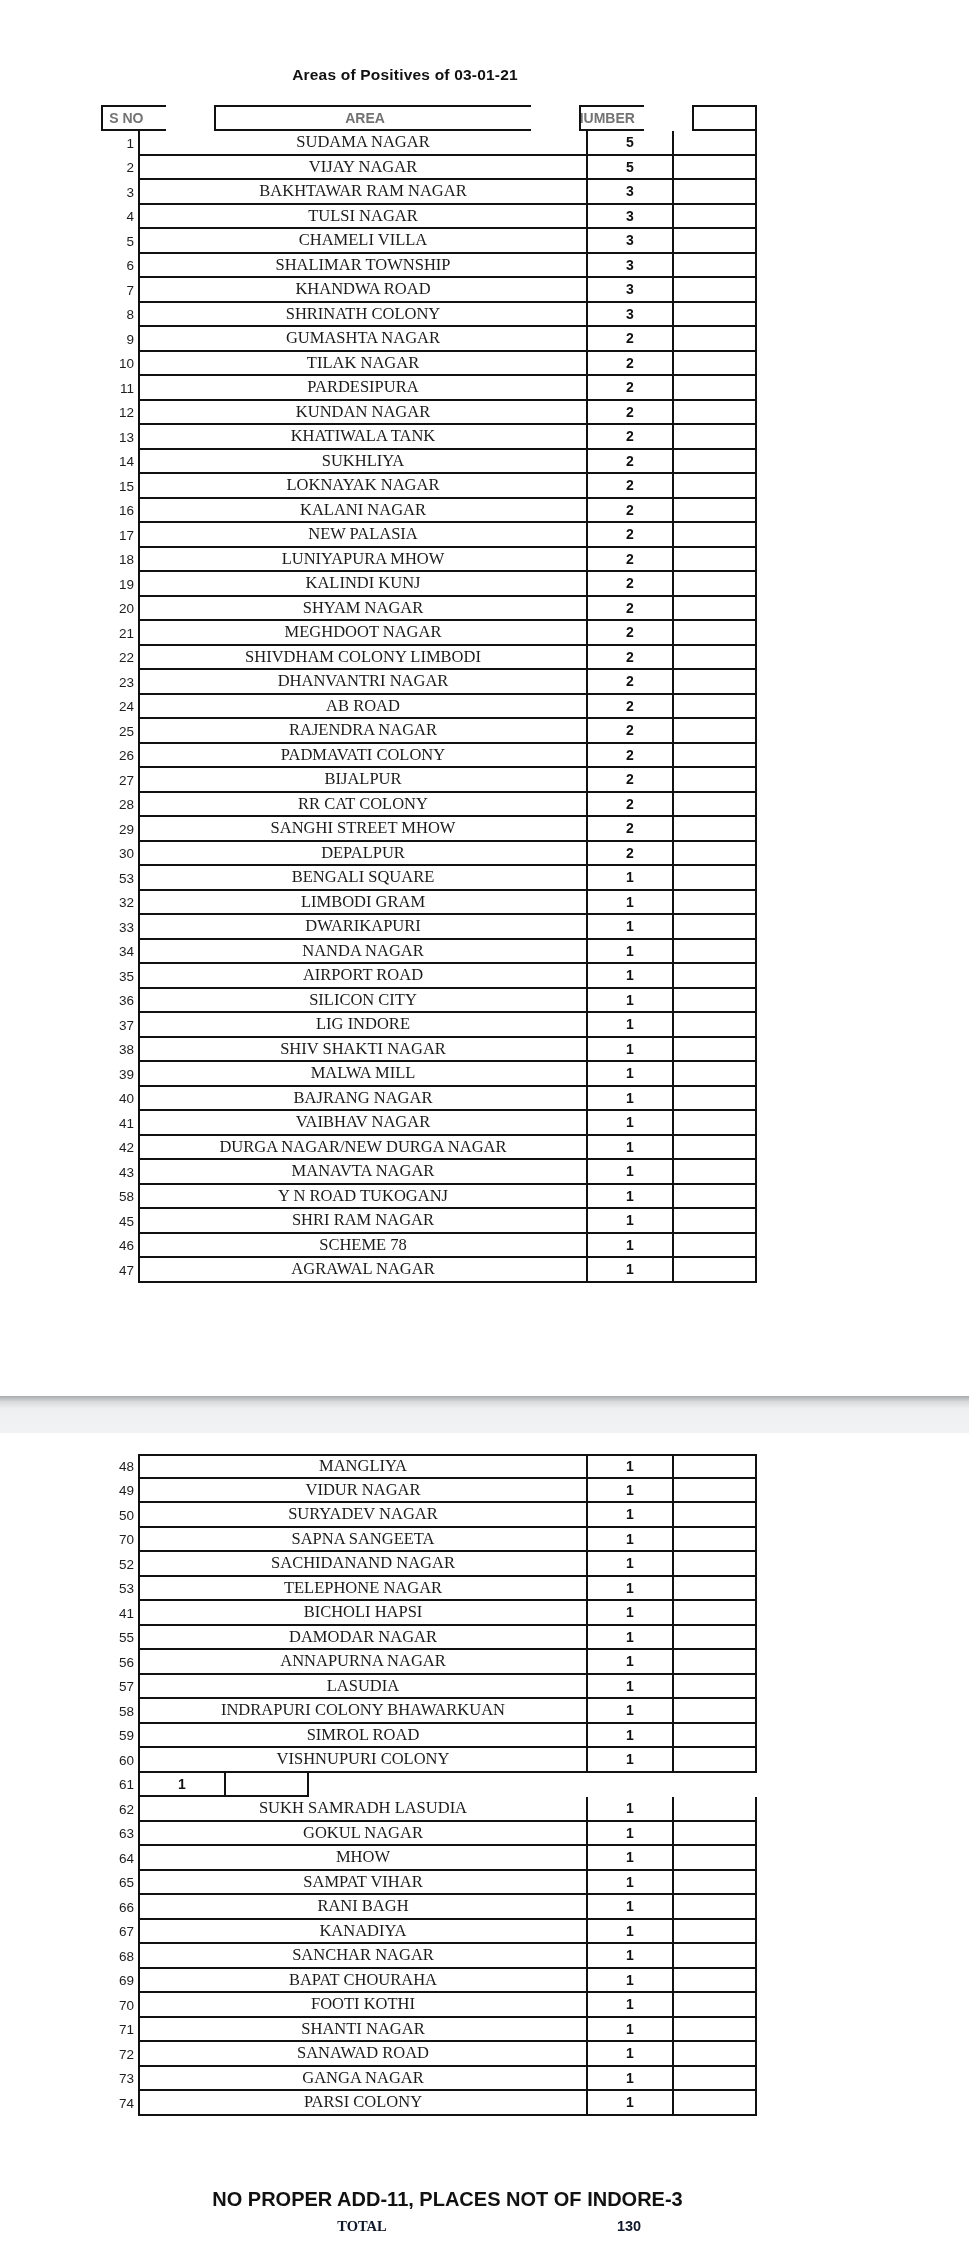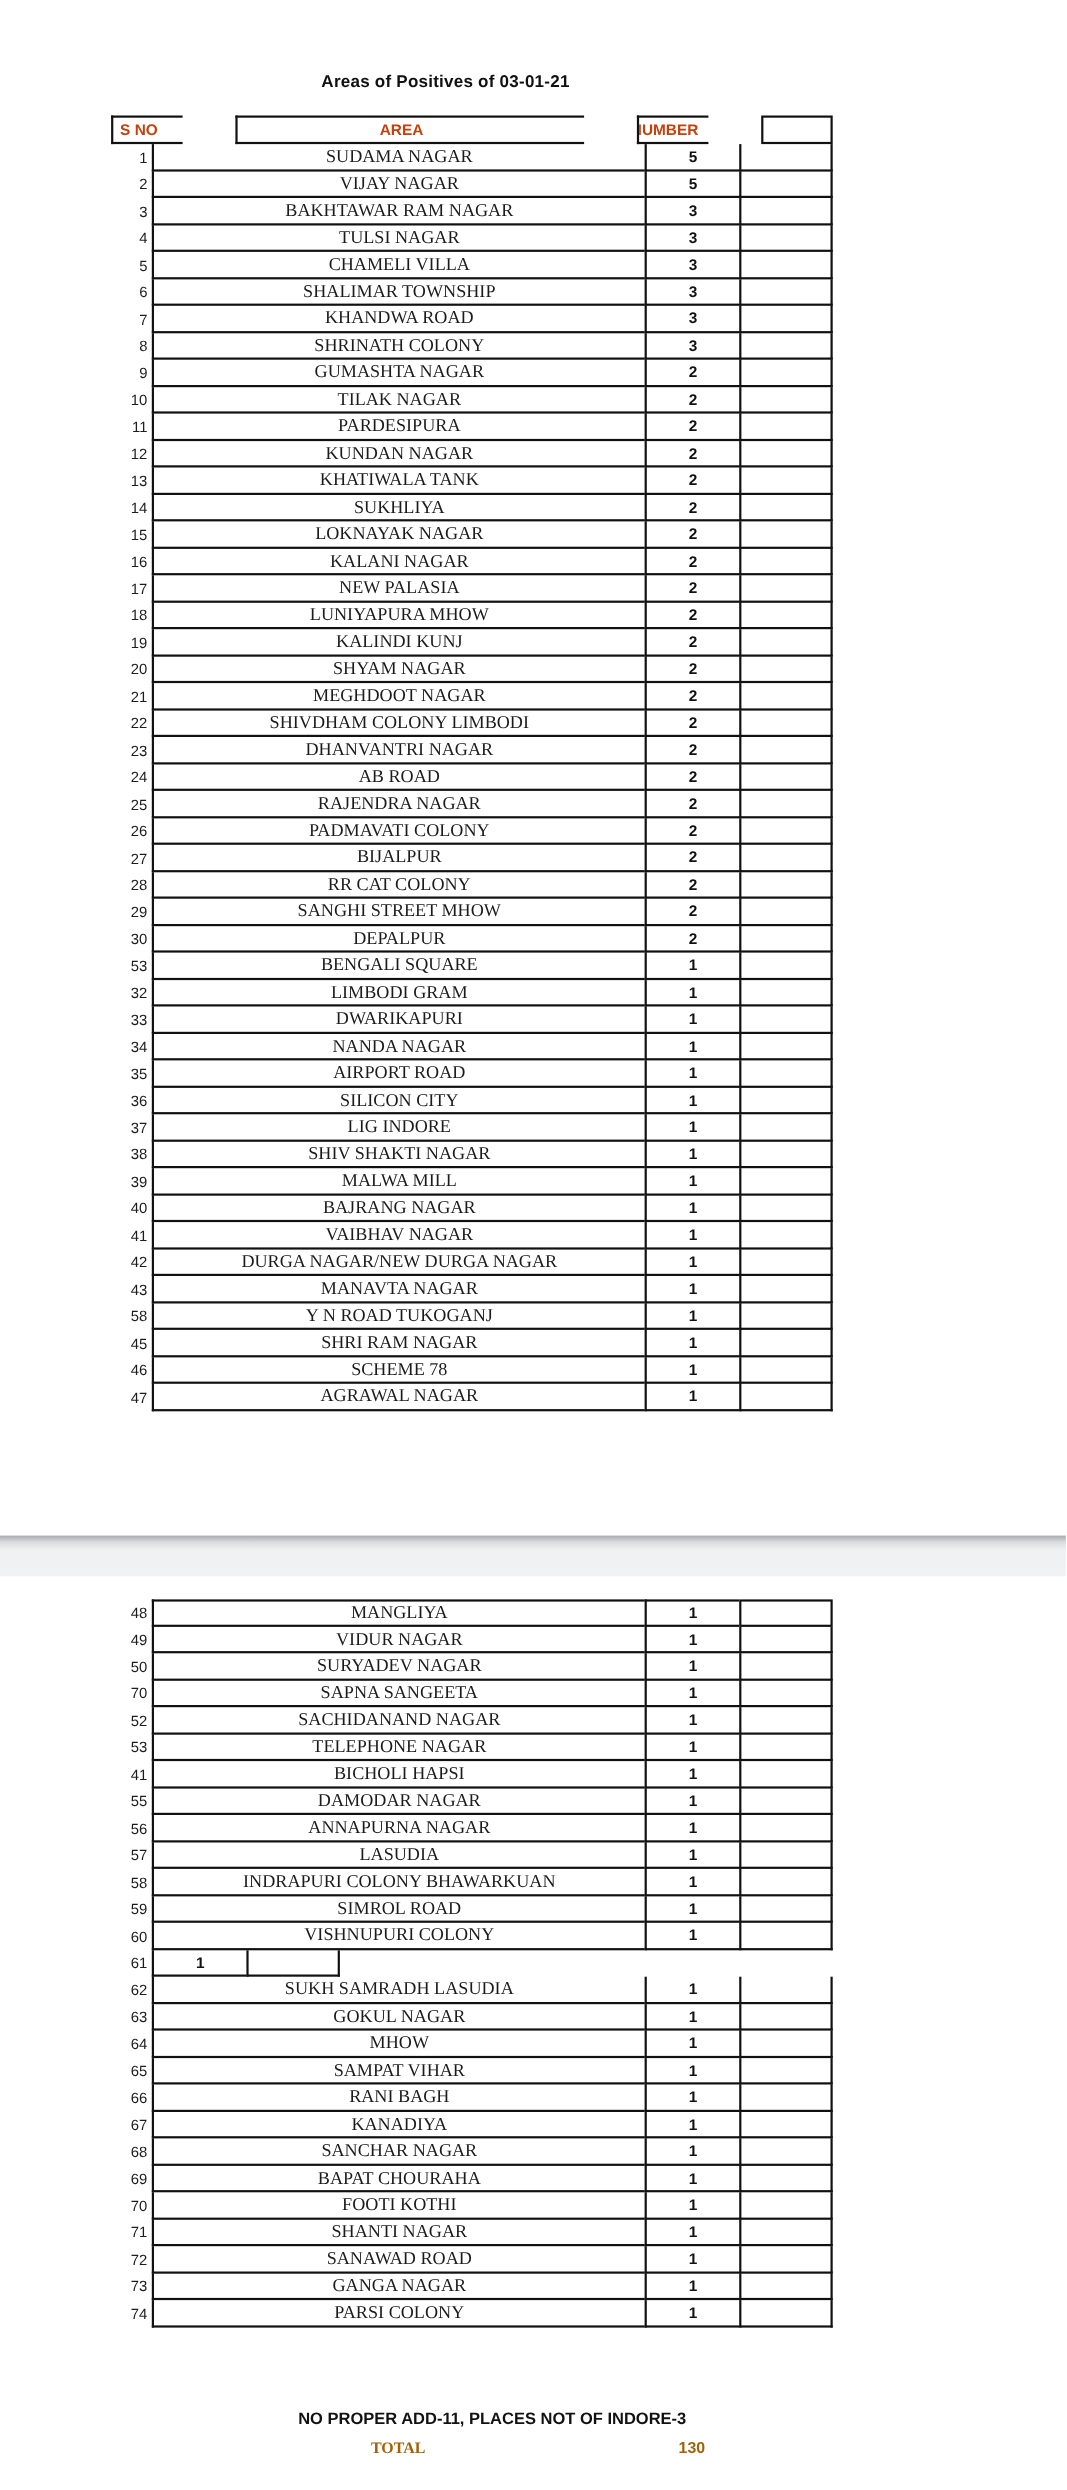--- a/index.html
+++ b/index.html
@@ -38,42 +38,42 @@
          font-size:13.5px;color:#1d1d1d;}
   .c-area{width:448px;font-family:"Liberation Serif", serif;font-size:16.5px;color:#1b1b1b;}
   .c-num{width:86px;font-weight:bold;font-size:14px;color:#111;}
   .c-extra{width:85px;}
   
   .bdr{border-left:2px solid #111;border-bottom:2px solid #111;}
   .c-extra.bdr{border-right:2px solid #111;}
   .hdr .cell{
     border-top:2px solid #111;border-bottom:2px solid #111;border-left:2px solid #111;
     font-family:"Liberation Sans", sans-serif;
-    font-weight:bold;font-size:14px;color:#c2410c;
+    font-weight:bold;font-size:14px;color:#737373;
     justify-content:center;padding-right:16px;margin-left:48px;
   }
   .hdr .c-extra{border-right:2px solid #111;}
   .tbl-2 .row:first-child .bdr{border-top:2px solid #111;}
   .page-gap{
     position:absolute;
     left:0;top:1396px;width:970px;height:37px;
     background:linear-gradient(180deg,#a9abae 0px,#d9dbdd 6px,#eef0f2 13px,#f1f2f4 37px);
   }
   .footer-note{
     position:absolute;
     left:138px;top:2188px;width:619px;height:22px;
     display:flex;align-items:center;justify-content:center;
-    font-weight:bold;font-size:15px;color:#111;
+    font-weight:bold;font-size:20px;color:#111;
   }
   .total-row{
     position:absolute;
     left:53px;top:2214px;width:704px;height:24px;
     display:flex;
   }
-  .total-row .cell{font-weight:bold;font-size:14.5px;color:#a16207;text-align:center;}
+  .total-row .cell{font-weight:bold;font-size:14.5px;color:#0f172a;text-align:center;}
 </style>
 </head>
 <body>
 
 <div class="page">
 
   <div class="doc-title">Areas of Positives of 03-01-21</div>
 
   <div class="tbl tbl-1" id="table-page1">
     <div class="row hdr">

